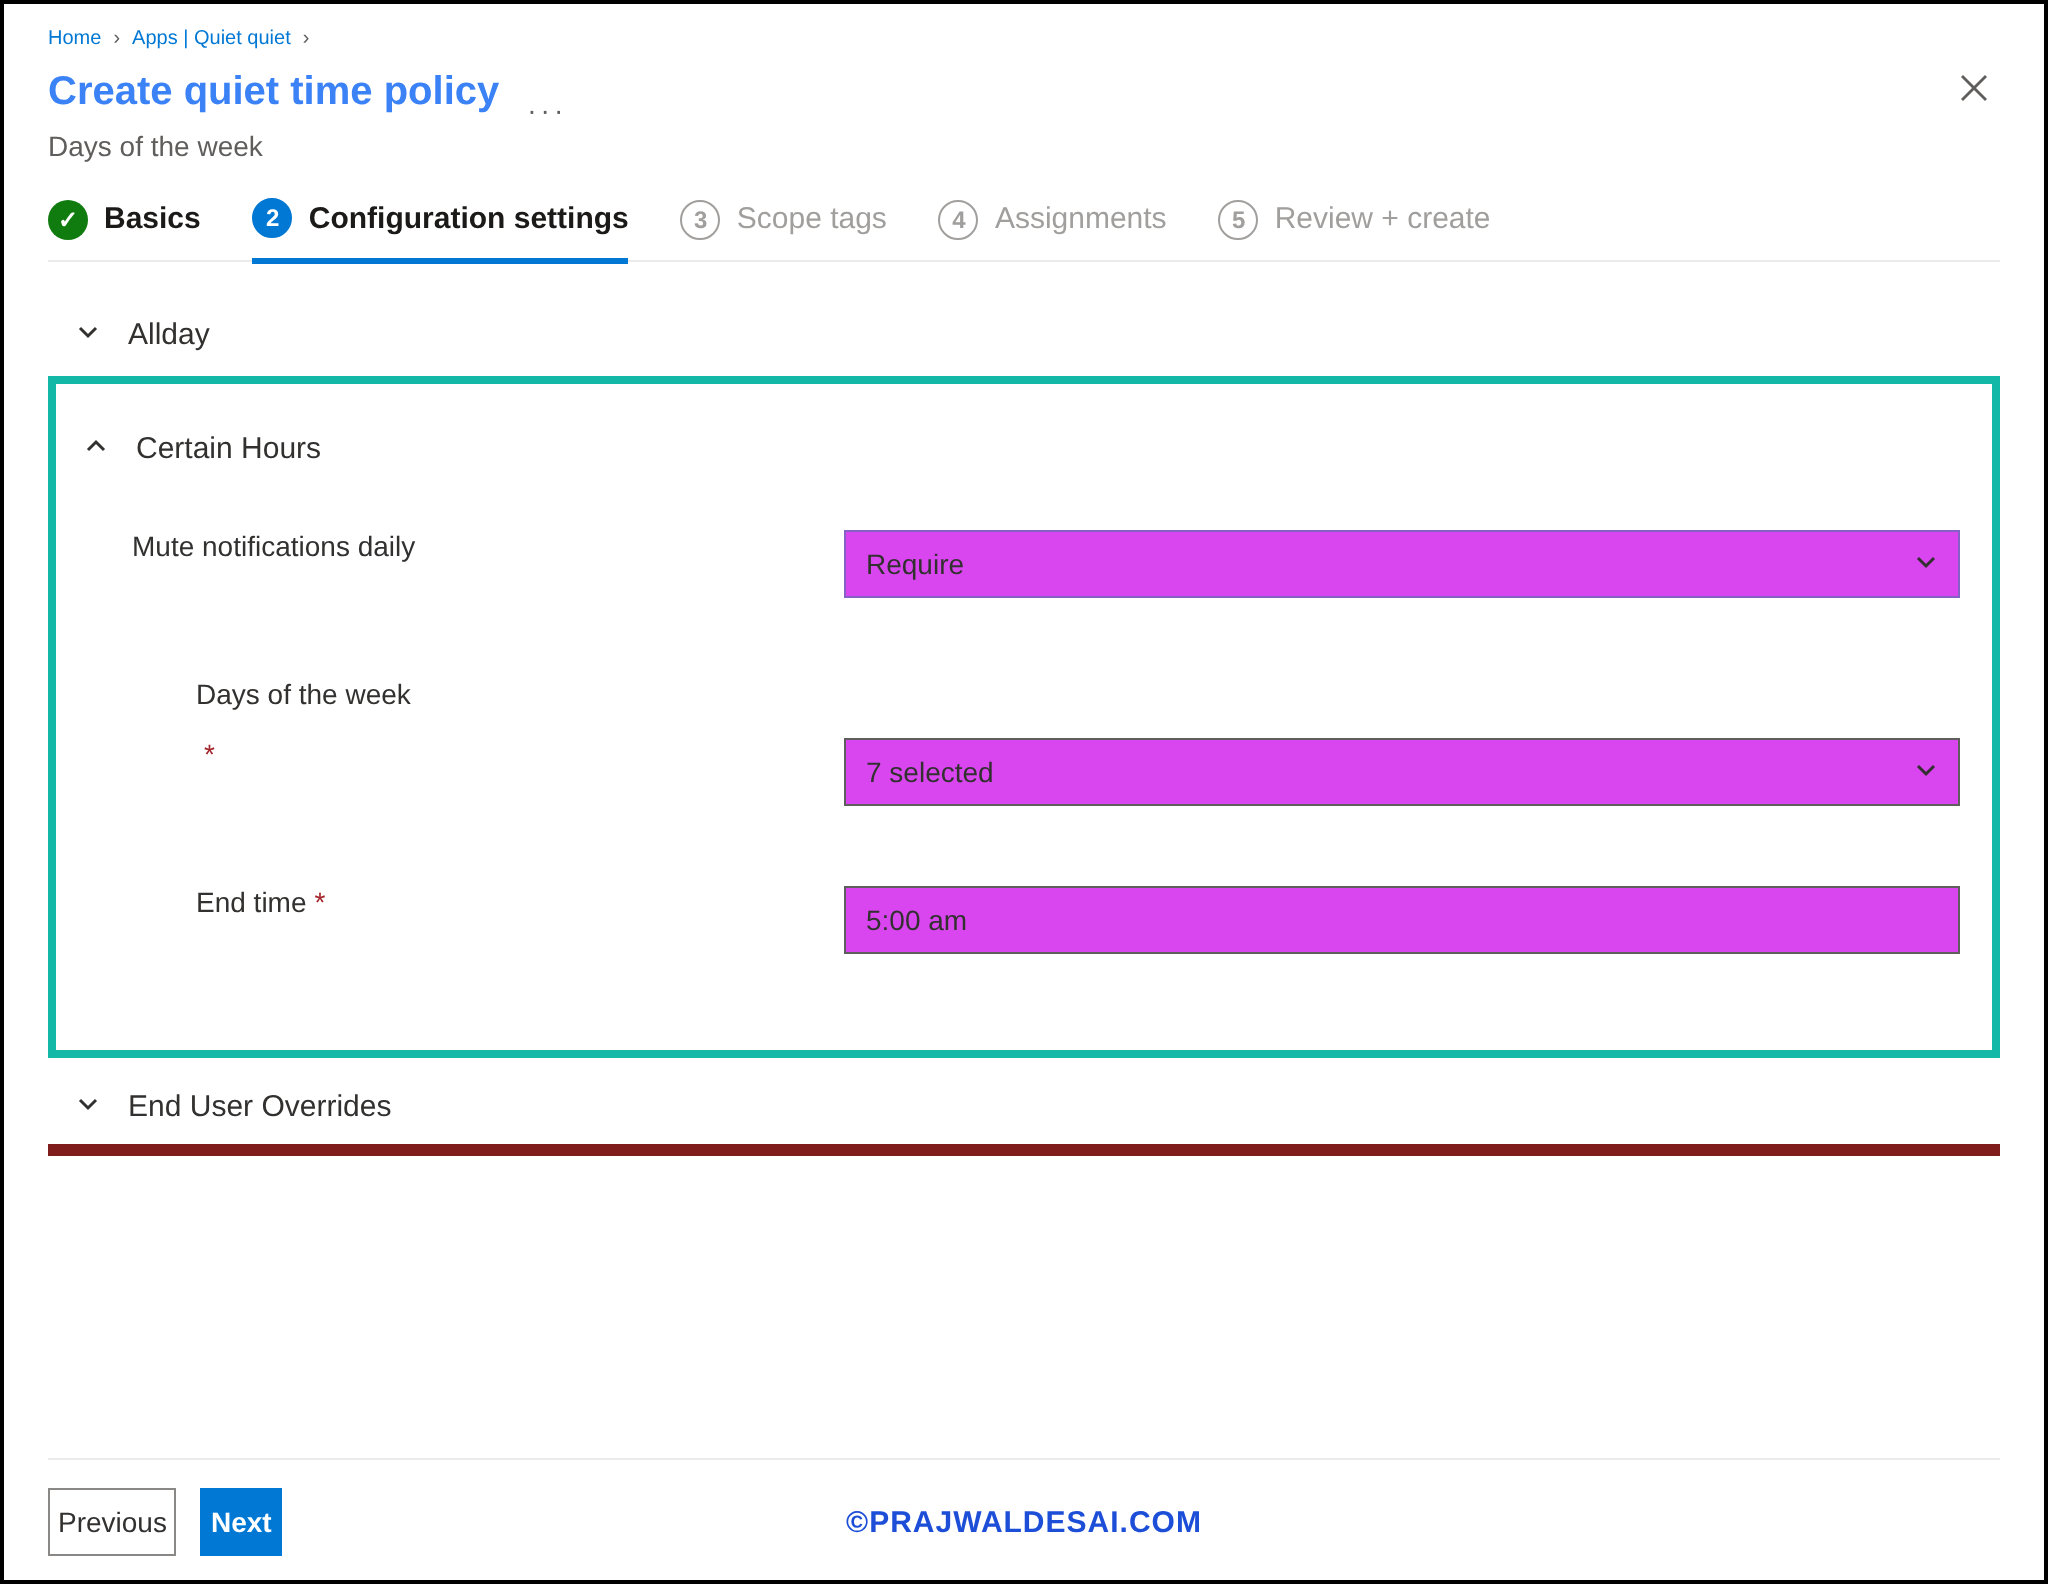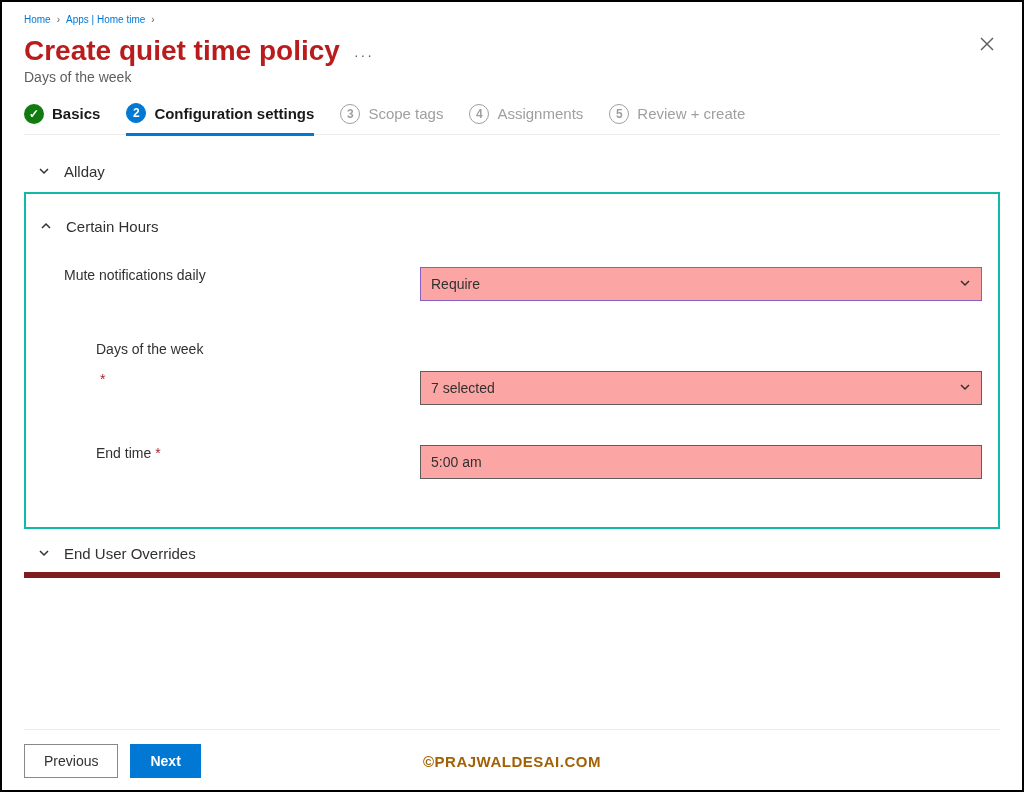--- a/index.html
+++ b/index.html
@@ -13,70 +13,70 @@
     height: 792px;
     border: 2px solid #000;
     position: relative;
     overflow: hidden;
   }
   .inner { padding: 8px 22px 0 22px; }
   .breadcrumbs { font-size: 10px; display: flex; align-items: center; gap: 6px; padding-top: 4px; }
   .breadcrumbs a { color: #0078d4; text-decoration: none; cursor: pointer; }
   .crumb-sep { color: #605e5c; }
   .title-row { display: flex; align-items: flex-start; margin-top: 10px; }
-  .page-title { font-size: 28px; font-weight: 600; margin: 0; color: #b91c1c; }
+  .page-title { font-size: 20px; font-weight: 600; margin: 0; color: #3b82f6; }
   .ellipsis { color: #605e5c; margin-left: 14px; margin-top: 12px; letter-spacing: 2px; cursor: pointer; }
   .close-x { margin-left: auto; margin-right: 4px; cursor: pointer; }
   .close-x svg { stroke: #605e5c; }
   .subtitle { color: #605e5c; font-size: 14px; margin-top: 2px; }
   .wizard { display: flex; gap: 26px; margin-top: 18px; align-items: center; border-bottom: 1px solid #edebe9; }
   .step { display: flex; align-items: center; gap: 8px; padding-bottom: 10px; font-size: 15px; color: #a19f9d; }
   .step.active { color: #1b1a19; font-weight: 600; border-bottom: 3px solid #0078d4; margin-bottom: -2px; }
   .step.done { color: #1b1a19; font-weight: 600; }
   .num-circle { width: 20px; height: 20px; border-radius: 50%; border: 1px solid #a19f9d; color: #a19f9d; display: flex; align-items: center; justify-content: center; font-size: 12px; font-weight: 600; }
   .num-circle.blue { background: #0078d4; border-color: #0078d4; color: #fff; }
   .check-circle { width: 20px; height: 20px; border-radius: 50%; background: #107c10; color: #fff; display: flex; align-items: center; justify-content: center; font-size: 12px; font-weight: bold; }
   .sections { margin-top: 18px; }
   .sec-head { display: flex; align-items: flex-end; gap: 14px; padding: 10px 0 10px 14px; font-size: 15px; cursor: pointer; }
   .sec-head.bordered { border-bottom: 6px solid #7f1d1d; }
   .chev { display: inline-block; }
   .chev svg { stroke: #323130; }
-  .highlight-box { border: 2px solid #14b8a6; padding: 14px 14px 48px 14px; margin-top: 2px; }
+  .highlight-box { border: 4px solid #14b8a6; padding: 14px 14px 48px 14px; margin-top: 2px; }
   .highlight-box .sec-head { padding-left: 0; }
   .form-row { display: flex; align-items: flex-start; margin-top: 22px; }
   .form-row.tighter { margin-top: 14px; }
   .label-col { width: 380px; padding-left: 24px; font-size: 14px; }
   .label-col.indent { padding-left: 56px; }
   .req { color: #a4262c; margin-left: 4px; }
   .field-col { flex: 1; padding-right: 2px; }
   .select-box, .text-input {
     width: 100%; height: 34px; border: 1px solid #605e5c; padding: 0 10px; font-size: 14px;
-    display: flex; align-items: center; justify-content: space-between; background: #fca5a5; cursor: pointer;
+    display: flex; align-items: center; justify-content: space-between; background: #d946ef; cursor: pointer;
   }
   .select-box.purple { border-color: #8661c5; }
   .text-input { cursor: text; }
   .text-input.purple { border-color: #8661c5; }
   .caret-down svg { stroke: #323130; }
   .toggle-wrap { display: flex; align-items: center; gap: 10px; }
   .toggle { width: 44px; height: 22px; border-radius: 11px; background: #0078d4; position: relative; cursor: pointer; }
   .toggle .knob { position: absolute; right: 3px; top: 3px; width: 16px; height: 16px; border-radius: 50%; background: #fff; }
   .footer { position: absolute; bottom: 12px; left: 22px; right: 22px; display: flex; align-items: center; border-top: 1px solid #edebe9; padding-top: 14px; }
-  .btn { height: 34px; padding: 0 19px; font-size: 14px; cursor: pointer; }
+  .btn { height: 34px; padding: 0 4px; font-size: 14px; cursor: pointer; }
   .btn.secondary { background: #fff; border: 1px solid #8a8886; color: #323130; }
   .btn.primary { background: #0078d4; border: 1px solid #0078d4; color: #fff; margin-left: 12px; font-weight: 600; }
-  .watermark { position: absolute; left: 50%; transform: translateX(-50%); font-weight: 700; color: #a16207; letter-spacing: 0.5px; font-size: 15px; text-shadow: 0 1px 0 rgba(255,255,255,.6); }
+  .watermark { position: absolute; left: 50%; transform: translateX(-50%); font-weight: 700; color: #1d4ed8; letter-spacing: 0.5px; font-size: 15px; text-shadow: 0 1px 0 rgba(255,255,255,.6); }
 </style>
 </head>
 <body>
 
 <div class="inner">
   <div class="breadcrumbs">
     <a>Home</a>
     <span class="crumb-sep">›</span>
-    <a>Apps | Home time</a>
+    <a>Apps | Quiet quiet</a>
     <span class="crumb-sep">›</span>
   </div>
 
   <div class="title-row">
     <h1 class="page-title">Create quiet time policy</h1>
     <span class="ellipsis">···</span>
     <span class="close-x">
       <svg width="18" height="18" viewBox="0 0 18 18" fill="none" stroke-width="1.4">
           <line x1="3" y1="3" x2="15" y2="15"></line>
           <line x1="15" y1="3" x2="3" y2="15"></line>

